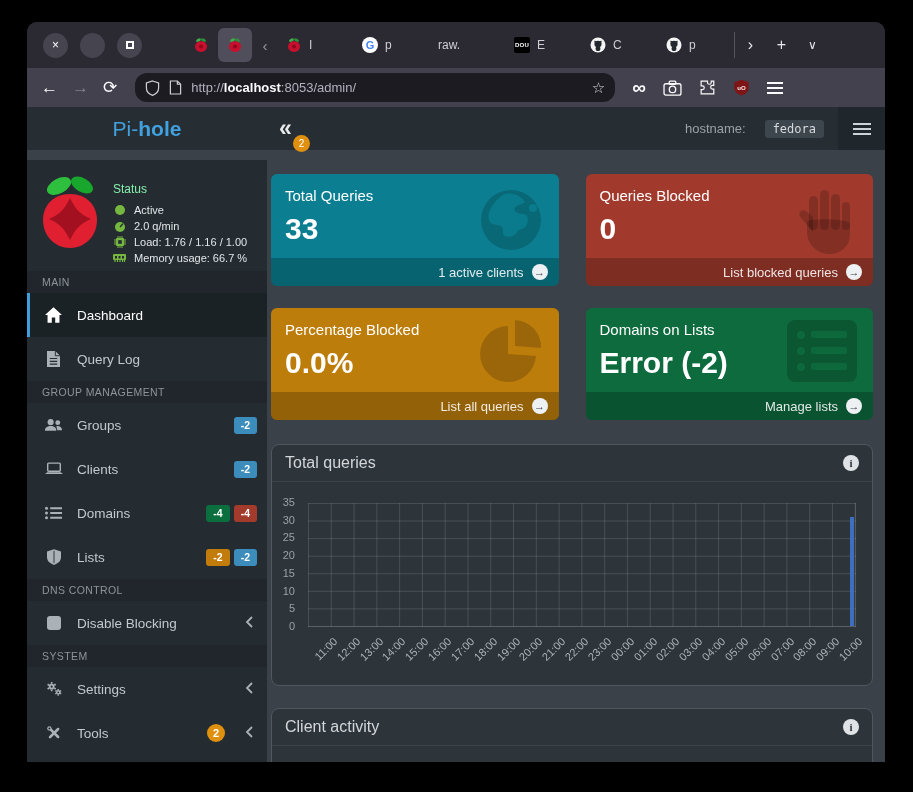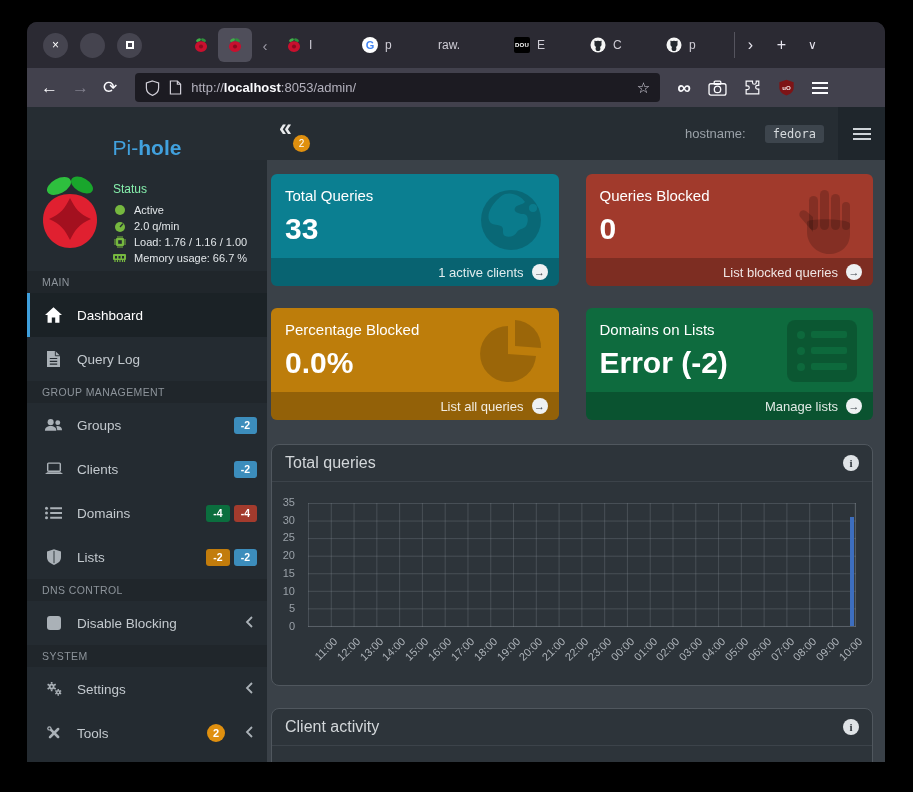--- a/index.html
+++ b/index.html
@@ -28,33 +28,33 @@
   .favicon { width:16px; height:16px; flex:0 0 16px; }
   .dou-icon { width:16px; height:16px; background:#000; color:#fff; font-size:6px; font-weight:bold;
               display:flex; align-items:center; justify-content:center; border-radius:2px; letter-spacing:.3px; }
   .g-icon { width:16px; height:16px; border-radius:50%; background:#fff; color:#4285F4; font-weight:bold;
             font-size:11px; display:flex; align-items:center; justify-content:center; }
 
   
   .navbar { height:39px; background:#42414d; display:flex; align-items:center; }
   .nav-btn { color:#fbfbfe; font-size:17px; margin-left:14px; }
   .nav-btn.disabled { color:#807f8c; }
-  .urlbar { margin-left:18px; width:525px; height:29px; background:#1c1b22; border-radius:4px;
+  .urlbar { margin-left:18px; width:480px; height:29px; background:#1c1b22; border-radius:12px;
             display:flex; align-items:center; padding:0 10px; gap:9px; }
   .url-text { font-size:13px; color:#b3b1bd; white-space:nowrap; }
   .url-text b { color:#fbfbfe; }
   .url-star { margin-left:auto; color:#d7d5e0; font-size:15px; }
   .ext-icons { display:flex; align-items:center; gap:17px; margin-left:17px; }
   .inf-icon { color:#fbfbfe; font-size:19px; font-weight:bold; line-height:1; }
   .hamb { display:flex; flex-direction:column; gap:3px; }
   .hamb i { display:block; width:16px; height:2px; background:#fbfbfe; }
 
   
   .app { position:absolute; top:85px; left:0; right:0; bottom:0; background:#3a4148; }
-  .app-header { position:absolute; top:0; left:0; right:0; height:53px; background:#262d33; display:flex; align-items:flex-end; }
+  .app-header { position:absolute; top:0; left:0; right:0; height:43px; background:#262d33; display:flex; align-items:center; }
   .logo-box { width:240px; text-align:center; font-size:21px; color:#41a1de; }
   .logo-box .light { font-weight:300; }
   .logo-box .bold { font-weight:700; }
   .hdr-mid { flex:1; position:relative; height:100%; }
   .collapse { position:absolute; left:12px; top:8px; color:#e8eaec; font-size:23px; font-weight:bold; }
   .collapse-badge { position:absolute; left:26px; top:28px; width:17px; height:17px; border-radius:50%;
                     background:#e0900f; color:#fff; font-size:10px; display:flex; align-items:center; justify-content:center; }
   .hostname { position:absolute; right:14px; top:0; height:100%; display:flex; align-items:center; gap:19px; font-size:13px; color:#9aa1a8; }
   .hostname .val { font-family:"DejaVu Sans Mono", monospace; background:#3d454d; color:#d6dadd; padding:2px 8px; border-radius:3px; font-size:12px; }
   .hdr-right { width:47px; height:100%; background:#1f262c; display:flex; align-items:center; justify-content:center; }

